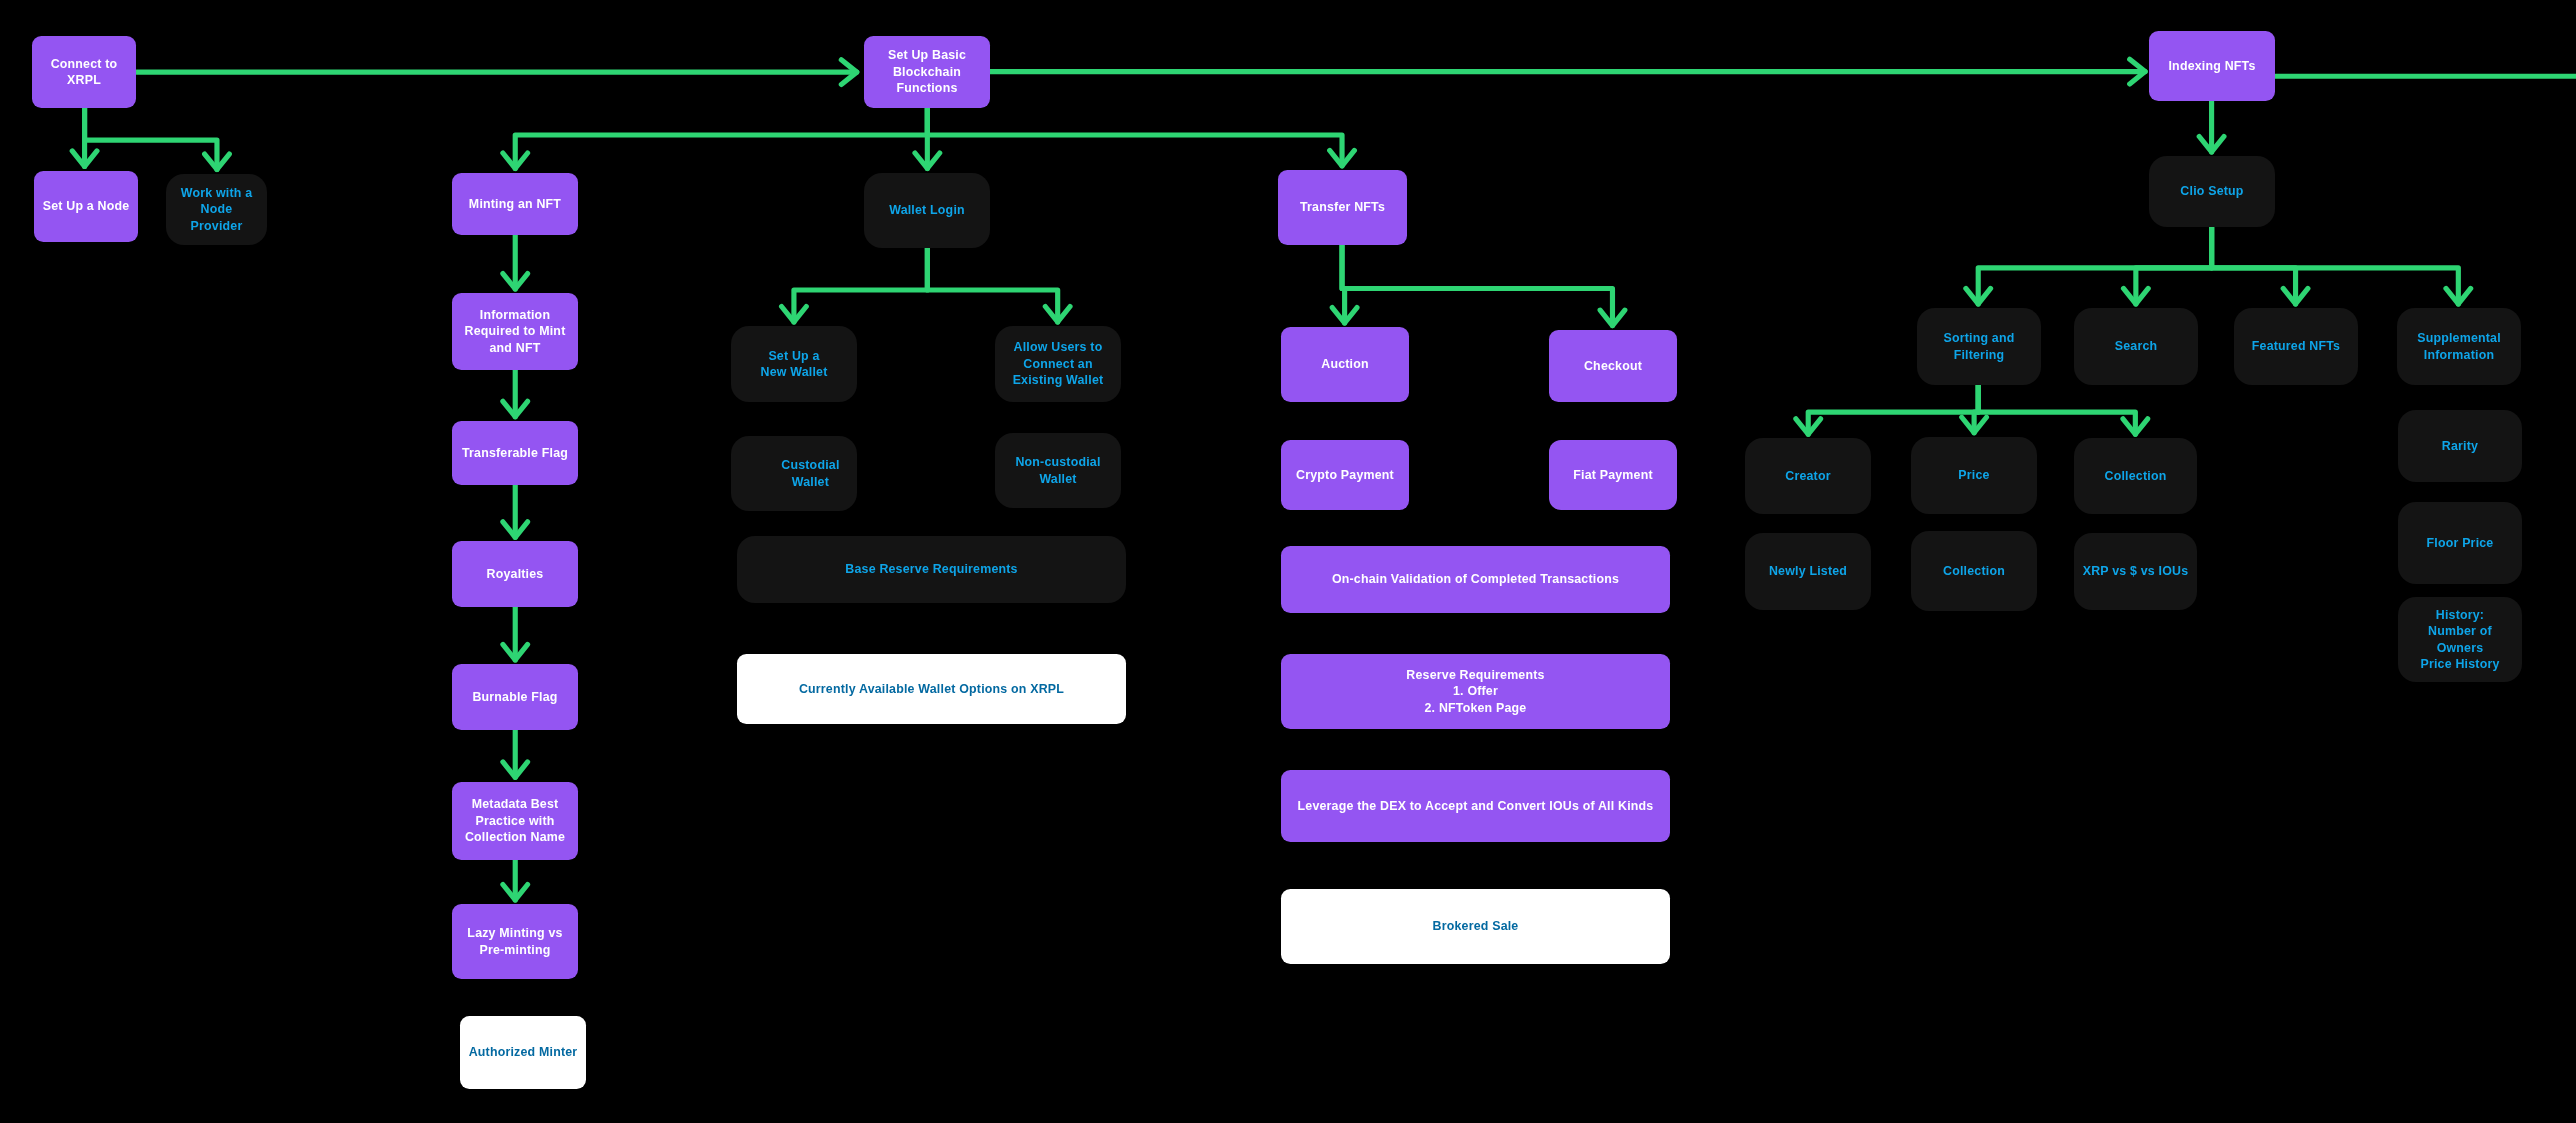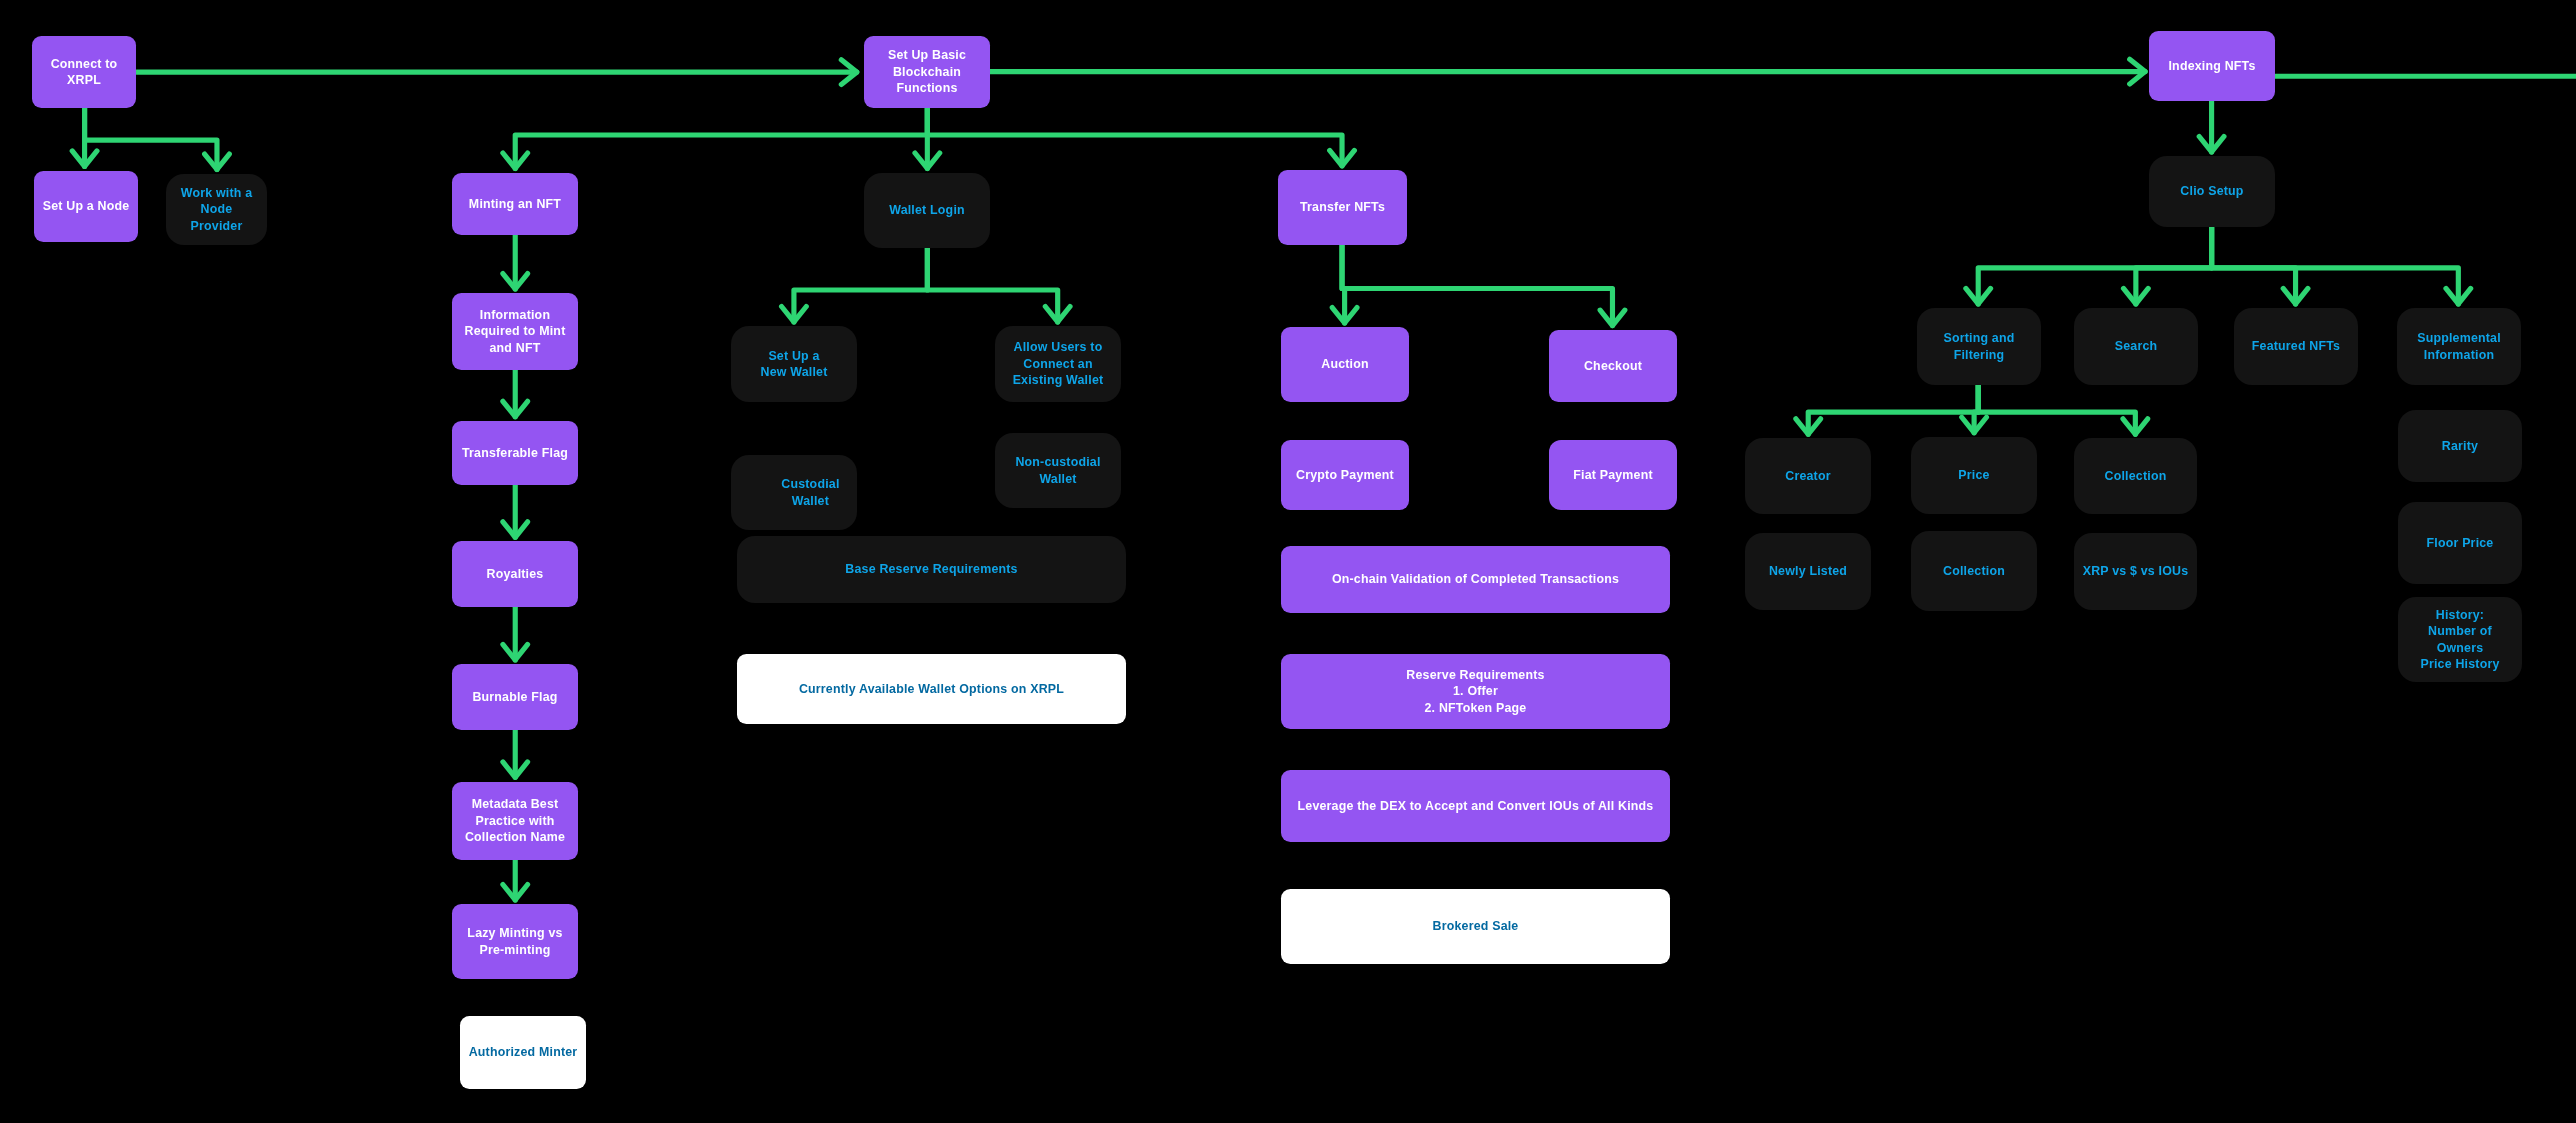--- a/index.html
+++ b/index.html
@@ -218,21 +218,21 @@
       </div>
       <div class="node kind-dark" style="left: 731px; top: 326px; width: 126px; height: 76px;">
         <span class="node-label">Set Up a
 New Wallet</span>
       </div>
       <div class="node kind-dark" style="left: 995px; top: 326px; width: 126px; height: 76px;">
         <span class="node-label">Allow Users to
 Connect an
 Existing Wallet</span>
       </div>
-      <div class="node kind-dark" style="left: 731px; top: 455px; width: 126px; height: 75px; padding-left: 40px;">
+      <div class="node kind-dark" style="left: 731px; top: 436px; width: 126px; height: 75px; padding-left: 40px;">
         <span class="node-label">Custodial Wallet</span>
       </div>
       <div class="node kind-dark" style="left: 995px; top: 433px; width: 126px; height: 75px;">
         <span class="node-label">Non-custodial
 Wallet</span>
       </div>
       <div class="node kind-dark" style="left: 737px; top: 536px; width: 389px; height: 67px;">
         <span class="node-label">Base Reserve Requirements</span>
       </div>
       <div class="node kind-white" style="left: 737px; top: 654px; width: 389px; height: 70px;">

